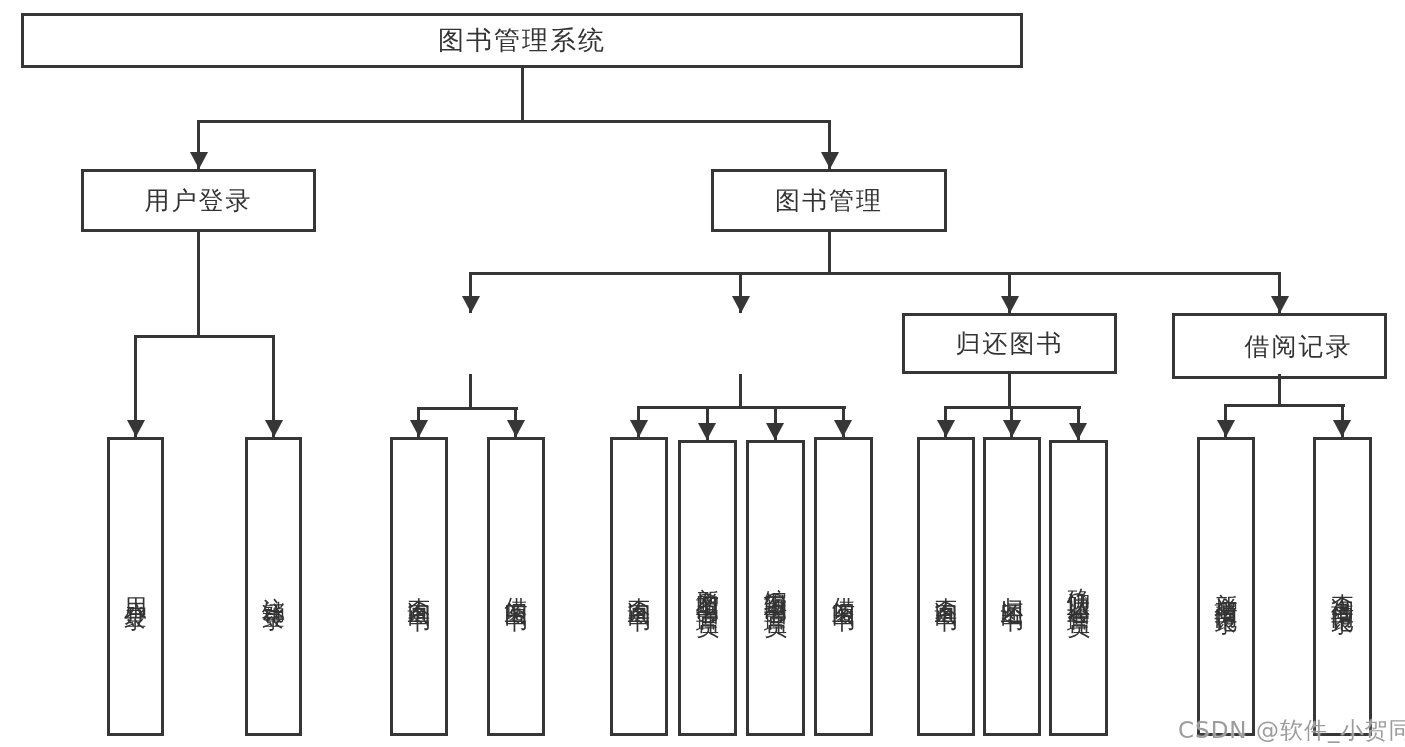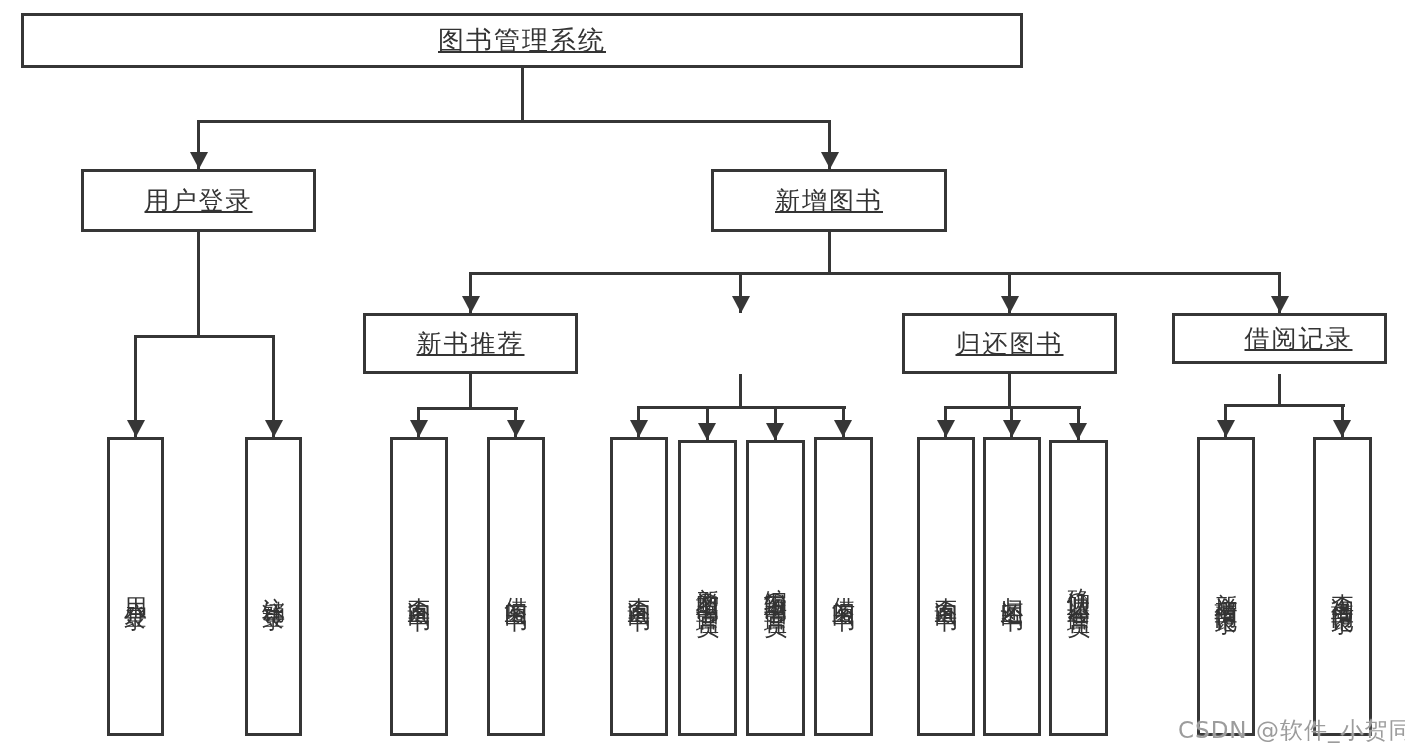--- a/index.html
+++ b/index.html
@@ -15,21 +15,21 @@
   .box {
     position: absolute;
     box-sizing: border-box;
     background: #ffffff;
     border: 3px solid #363636;
     display: flex;
     align-items: center;
     justify-content: center;
     text-align: center;
   }
-  .hbox { font-size: 25px; letter-spacing: 2px; text-decoration: underline; }
+  .hbox { font-size: 25px; letter-spacing: 2px; }
   .root-box { font-size: 26px; }
   .vbox { font-size: 23px; }
   .vbox .vtext {
     writing-mode: vertical-rl;
     text-orientation: mixed;
     letter-spacing: 4px;
     line-height: 1;
     white-space: nowrap;
   }
   .vl { position: absolute; width: 3px; background: #363636; }
@@ -66,48 +66,45 @@
   <div class="hl" style="left:197px; top:120px; width:634px;"></div>
   <div class="vl" style="left:197px; top:120px; height:49px;"></div>
   <div class="arrow" style="left:190px; top:152px;"></div>
   <div class="vl" style="left:828px; top:120px; height:49px;"></div>
   <div class="arrow" style="left:821px; top:152px;"></div>
 
   <div class="box hbox" style="left:81px; top:169px; width:235px; height:63px;">
     <span>用户登录</span>
   </div>
   <div class="box hbox" style="left:711px; top:169px; width:236px; height:63px;">
-    <span>新增图书</span>
+    <span>图书管理</span>
   </div>
 
   <div class="vl" style="left:197px; top:232px; height:104px;"></div>
   <div class="hl" style="left:134px; top:335px; width:140px;"></div>
   <div class="vl" style="left:134px; top:335px; height:102px;"></div>
   <div class="arrow" style="left:127px; top:420px;"></div>
   <div class="vl" style="left:272px; top:335px; height:102px;"></div>
   <div class="arrow" style="left:265px; top:420px;"></div>
 
   <div class="vl" style="left:828px; top:232px; height:43px;"></div>
   <div class="hl" style="left:469px; top:272px; width:811px;"></div>
   <div class="vl" style="left:469px; top:272px; height:41px;"></div>
   <div class="arrow" style="left:462px; top:296px;"></div>
   <div class="vl" style="left:739px; top:272px; height:41px;"></div>
   <div class="arrow" style="left:732px; top:296px;"></div>
   <div class="vl" style="left:1008px; top:272px; height:41px;"></div>
   <div class="arrow" style="left:1001px; top:296px;"></div>
   <div class="vl" style="left:1278px; top:272px; height:41px;"></div>
   <div class="arrow" style="left:1271px; top:296px;"></div>
 
-  <div class="box hbox" style="left:363px; top:313px; width:215px; height:61px;">
-    <span>新书推荐</span>
-  </div>
   <div class="box hbox" style="left:902px; top:313px; width:215px; height:61px;">
     <span>归还图书</span>
   </div>
-  <div class="box hbox" style="left:1172px; top:313px; width:215px; height:51px;padding-left:38px;">
+  <div class="box hbox" style="left:1172px; top:313px; width:215px; height:66px;padding-left:38px;">
     <span>借阅记录</span>
   </div>
 
   <div class="vl" style="left:469px; top:374px; height:36px;"></div>
   <div class="hl" style="left:417px; top:407px; width:101px;"></div>
   <div class="vl" style="left:417px; top:407px; height:30px;"></div>
   <div class="arrow" style="left:410px; top:420px;"></div>
   <div class="vl" style="left:514px; top:407px; height:30px;"></div>
   <div class="arrow" style="left:507px; top:420px;"></div>
 

